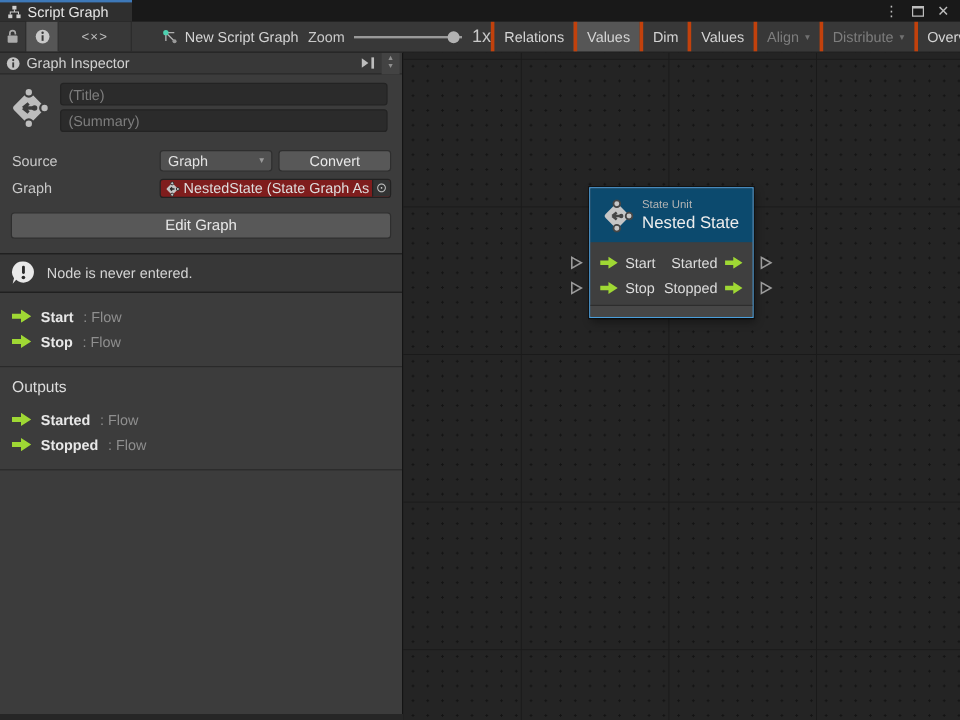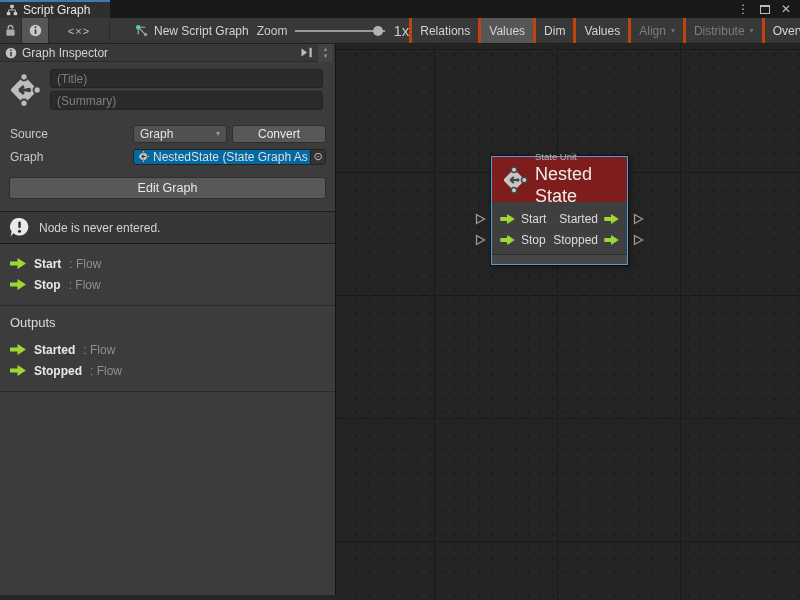--- a/index.html
+++ b/index.html
@@ -73,22 +73,22 @@
   .dropdown {
     width:94px; height:18px; background:#515151; border:1px solid #2e2e2e; border-radius:3px;
     display:flex; align-items:center; justify-content:space-between; padding:0 6px; color:#e2e2e2;
   }
   .btn {
     background:#585858; border:1px solid #2e2e2e; border-radius:3px;
     display:flex; align-items:center; justify-content:center; color:#e8e8e8;
   }
   .convert-btn { flex:1; height:18px; margin-left:5px; }
   .obj-field {
-    flex:1; height:16px; background:#0369a1; border:1px solid #222; border-radius:3px;
-    display:flex; align-items:flex-start; overflow:hidden; color:#dedede;
+    flex:1; height:16px; background:#7f1d1d; border:1px solid #222; border-radius:3px;
+    display:flex; align-items:flex-end; overflow:hidden; color:#dedede;
   }
   .obj-field .obj-text { white-space:nowrap; overflow:hidden; flex:1; }
   .obj-picker {
     flex:none; width:15px; height:100%; display:flex; align-items:center; justify-content:center;
     border-left:1px solid #222; background:#333; color:#c2c2c2; font-size:11px;
   }
   .edit-btn { height:22px; margin:7px 9px 4px 9px; font-size:12.5px; }
 
   .warning {
     margin-top:8px; border-top:1px solid #1c1c1c; border-bottom:1px solid #1c1c1c;
@@ -111,24 +111,24 @@
       radial-gradient(circle, rgba(0,0,0,0.45) 0.8px, transparent 1.1px);
     background-size: 123px 123px, 123px 123px, 12.3px 12.3px;
     background-position: 98px 5px, 98px 5px, 2px 5px;
     overflow:hidden;
   }
   .node {
     position:absolute; left:155px; top:112px; width:137px;
     border:1px solid #4b9fdc; background:#3f3f3f;
     box-shadow: 0 0 0 1px rgba(0,0,0,0.45), 2px 3px 7px rgba(0,0,0,0.4);
   }
-  .node-header { background:#7f1d1d; display:flex; align-items:center; gap:7px; padding:8px 8px 8px 8px; height:45px; }
+  .node-header { background:#0c4a6e; display:flex; align-items:center; gap:7px; padding:8px 8px 8px 8px; height:45px; }
   .node-head-text { display:flex; flex-direction:column; line-height:1.25; }
   .node-kind { font-size:9.5px; color:#b4b4b4; }
-  .node-title { font-size:18px; color:#ececec; }
+  .node-title { font-size:14px; color:#ececec; }
   .node-body { padding:6px 8px 4px 8px; background:#3f3f3f; }
   .node-row { display:flex; align-items:center; justify-content:space-between; height:21px; }
   .np { display:flex; align-items:center; gap:6px; color:#dcdcdc; }
   .node-footer { height:10px; background:#474747; border-top:1px solid #2d2d2d; }
   .tri { position:absolute; width:11px; height:12px; }
   .tri.l { left:-17px; } .tri.r { right:-17px; }
   .tri.row1 { top:56px; } .tri.row2 { top:77px; }
 
   .icon { display:inline-flex; align-items:center; justify-content:center; }
   .code-glyph { color:#c0c0c0; font-size:11px; letter-spacing:1px; }

